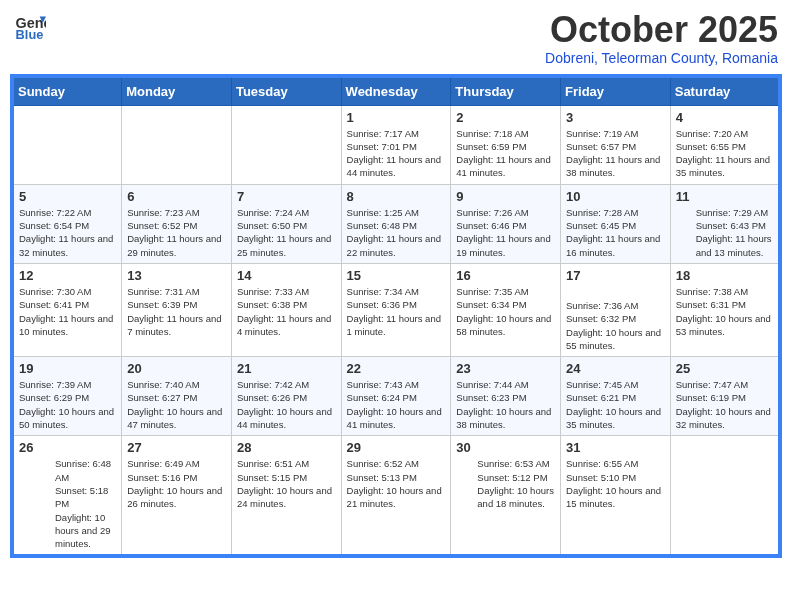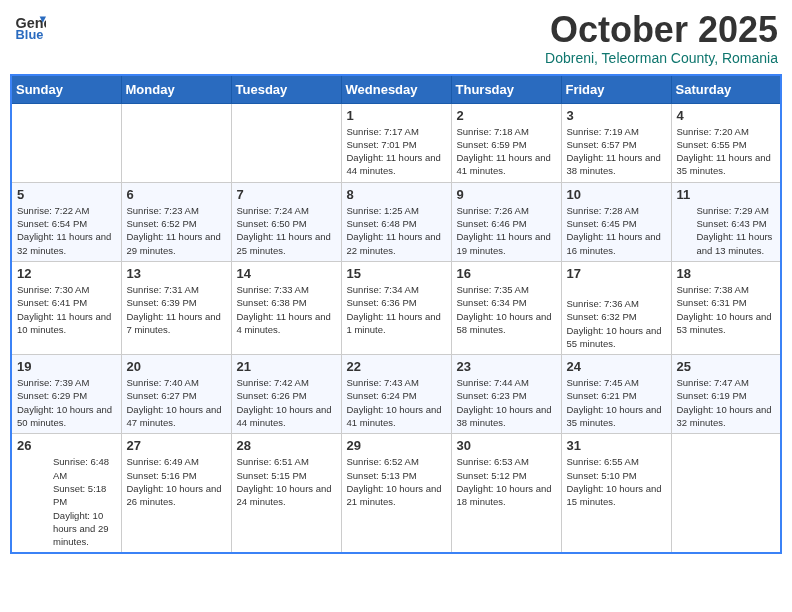--- a/index.html
+++ b/index.html
@@ -30,26 +30,26 @@
       text-align: right;
     }
     .month-title {
       font-size: 36px;
       font-weight: bold;
       color: #333;
       line-height: 1.1;
     }
     .subtitle {
       font-size: 14px;
-      color: #0f766e;
+      color: #1d4ed8;
     }
     .calendar {
       width: 100%;
       border-collapse: collapse;
-      border: 2px solid #3b82f6;
+      border: 4px solid #3b82f6;
     }
     .calendar th {
       background-color: #2a6bbf;
       color: #fff;
       font-size: 13px;
       font-weight: bold;
       padding: 6px 4px;
       text-align: left;
       border: 1px solid #1a5aaa;
     }
@@ -292,21 +292,21 @@
 Daylight: 10 hours and 24 minutes.</div>
         </td>
         <td>
           <div class="day-number">29</div>
           <div class="day-info" style="white-space: pre-line;">Sunrise: 6:52 AM
 Sunset: 5:13 PM
 Daylight: 10 hours and 21 minutes.</div>
         </td>
         <td>
           <div class="day-number">30</div>
-          <div class="day-info" style="white-space: pre-line;">Sunrise: 6:53 AM
+          <div class="day-info" style="white-space: pre-line; margin-left: 21px;">Sunrise: 6:53 AM
 Sunset: 5:12 PM
 Daylight: 10 hours and 18 minutes.</div>
         </td>
         <td>
           <div class="day-number">31</div>
           <div class="day-info" style="white-space: pre-line;">Sunrise: 6:55 AM
 Sunset: 5:10 PM
 Daylight: 10 hours and 15 minutes.</div>
         </td>
         <td class="empty-cell"></td>

